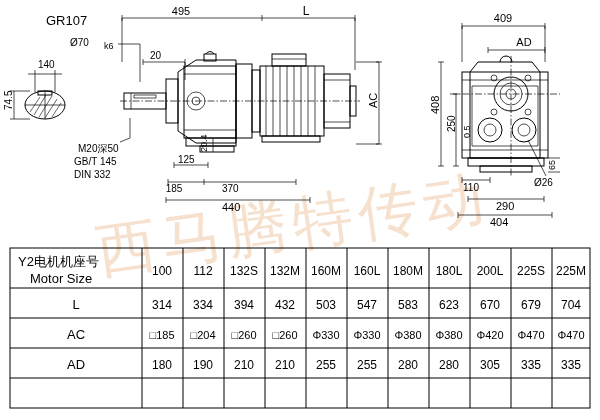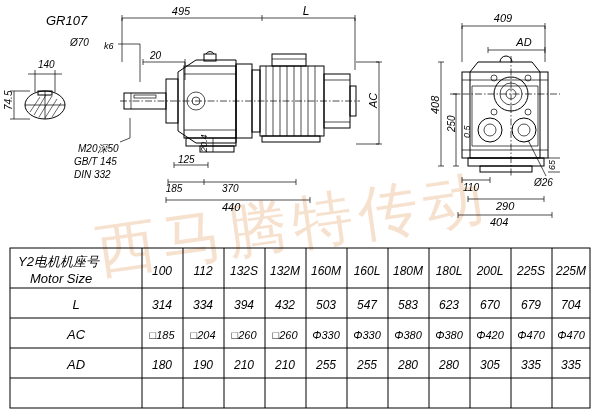--- a/index.html
+++ b/index.html
@@ -17,21 +17,21 @@
     font-family:"Liberation Serif", serif;
     font-size:60px;
     color:#f0c9a8;
     opacity:.55;
     letter-spacing:6px;
     white-space:nowrap;
     transform:rotate(-8deg);
     z-index:0;
     pointer-events:none;
   }
-  .stage{position:absolute;left:0;top:0;width:548px;height:420px;z-index:2;font-style:italic;}
+  .stage{position:absolute;left:0;top:0;width:548px;height:420px;z-index:2;}
   svg{display:block;}
   text{font-family:"Liberation Sans", sans-serif;fill:#000;}
   .t9{font-size:9px;}
   .t10{font-size:10px;}
   .t11{font-size:11px;}
   .t12{font-size:12px;}
   .t13{font-size:13px;}
   .ln{stroke:#000;fill:none;}
   .thin{stroke-width:.7;}
   .med{stroke-width:1;}

